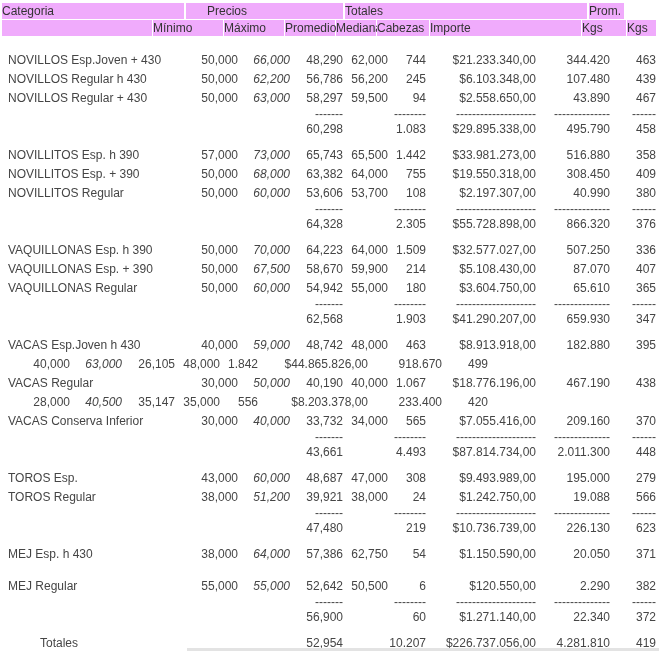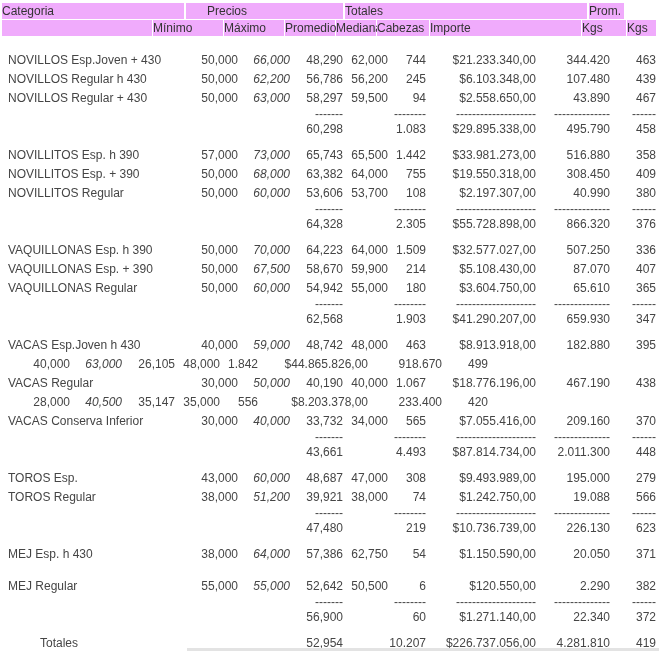--- a/index.html
+++ b/index.html
@@ -335,21 +335,21 @@
           <span class="cell c-imp">$9.493.989,00</span>
           <span class="cell c-kgs">195.000</span>
           <span class="cell c-pkgs">279</span>
         </div>
         <div class="brow data-row">
           <span class="cell c-cat">TOROS Regular</span>
           <span class="cell c-min">38,000</span>
           <span class="cell c-max">51,200</span>
           <span class="cell c-prom">39,921</span>
           <span class="cell c-med">38,000</span>
-          <span class="cell c-cab">74</span>
+          <span class="cell c-cab">24</span>
           <span class="cell c-imp">$1.242.750,00</span>
           <span class="cell c-kgs">19.088</span>
           <span class="cell c-pkgs">566</span>
         </div>
         <div class="brow dash-row">
           <span class="cell c-cat"></span>
           <span class="cell c-min"></span>
           <span class="cell c-max"></span>
           <span class="cell c-prom">-------</span>
           <span class="cell c-med"></span>

